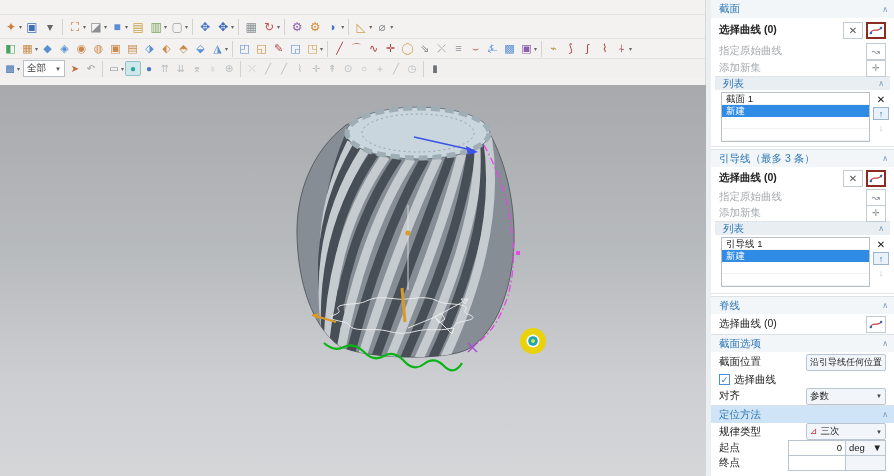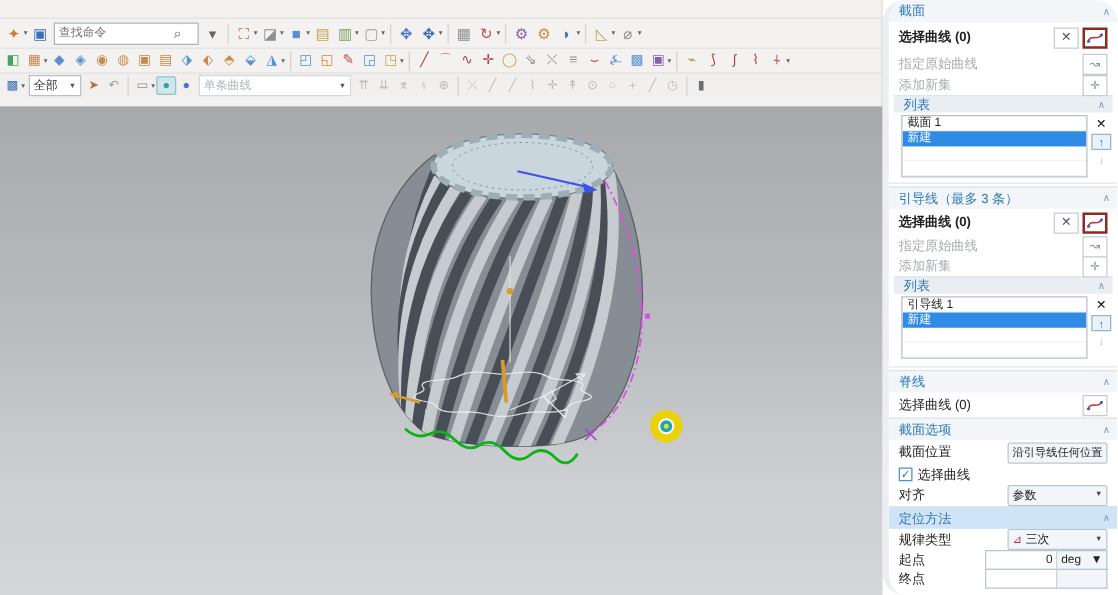--- a/index.html
+++ b/index.html
@@ -27,21 +27,21 @@
   .combo { display:inline-flex; align-items:center; justify-content:space-between; height:17px; background:#fff; border:1px solid #b9bfc6; font-size:9.5px; color:#333; padding:0 3px; margin:0 2px; }
   .combo .caret { font-size:6px; color:#555; margin-left:3px; }
   .combo.disabled { color:#b0b4b8; border-color:#d4d8dc; }
 
   
   .viewport { position:absolute; left:0; top:85px; width:706px; height:391px;
     background:linear-gradient(#a7a9ac 0%, #b9bcbf 45%, #ccced1 75%, #d4d6d8 100%); }
   .viewport svg { position:absolute; left:0; top:0; }
 
   
-  .panel { position:absolute; left:706px; top:0; width:188px; height:476px; background:#fff; border-left:5px solid #eceff1; font-size:10.5px; color:#333; overflow:hidden;border-radius:18px; }
+  .panel { position:absolute; left:706px; top:0; width:188px; height:476px; background:#fff; border-left:5px solid #eceff1; font-size:10.5px; color:#333; overflow:hidden; }
   .phdr { display:flex; align-items:center; justify-content:space-between; height:18px; padding:0 6px 0 8px; background:#f2f6f9; border-top:1px solid #dde2e7; color:#2e77b6; }
   .phdr.sub { height:14px; background:#e9eef3; margin:0 4px; border-top:1px solid #e0e5ea; }
   .phdr.hl { background:#cfe4f6; }
   .phdr .col { color:#7a9cbb; font-size:8px; }
   .prow { display:flex; align-items:center; padding:0 8px 0 8px; }
   .prow .lbl { flex:1; color:#222; }
   .prow .lbl.dim { color:#a7abaf; }
   .ibtn { display:inline-flex; align-items:center; justify-content:center; width:20px; height:17px; background:#fff; border:1px solid #c3cbd3; margin-left:3px; }
   .ibtn.hot { border:2px solid #8a2a20; }
   .xglyph { font-size:10px; color:#555; }
@@ -82,24 +82,20 @@
       <span style="display:flex;align-items:center">
 
       <span class="tbi">
             <span style="color: rgb(207, 124, 60);">✦</span>
           </span>
           <span class="tb-caret">▾</span>
           <span class="tbi">
             <span style="color: rgb(63, 111, 181);">▣</span>
           </span>
         </span>
-      <span class="searchbox">
-        <input placeholder="查找命令" style="">
-        <span class="search-glyph">⌕</span>
-      </span>
       <span style="display:flex;align-items:center">
 
       <span class="tbi">
             <span style="color: rgb(102, 102, 102);">▾</span>
           </span>
           <span class="tbsep"></span>
           <span class="tbi">
             <span style="color: rgb(210, 105, 30);">⛶</span>
           </span>
           <span class="tb-caret">▾</span>
@@ -300,24 +296,20 @@
             <span style="color: rgb(138, 143, 148);">▭</span>
           </span>
           <span class="tb-caret">▾</span>
           <span class="tbi active">
             <span style="color: rgb(42, 168, 160);">●</span>
           </span>
           <span class="tbi">
             <span style="color: rgb(74, 119, 201);">●</span>
           </span>
         </span>
-      <span class="combo disabled" style="width:122px">
-        <span>单条曲线</span>
-          <span class="caret">▼</span>
-      </span>
       <span style="display:flex;align-items:center">
 
       <span class="tbi">
             <span style="color: rgb(185, 189, 193);">⇈</span>
           </span>
           <span class="tbi">
             <span style="color: rgb(185, 189, 193);">⇊</span>
           </span>
           <span class="tbi">
             <span style="color: rgb(185, 189, 193);">⌆</span>

